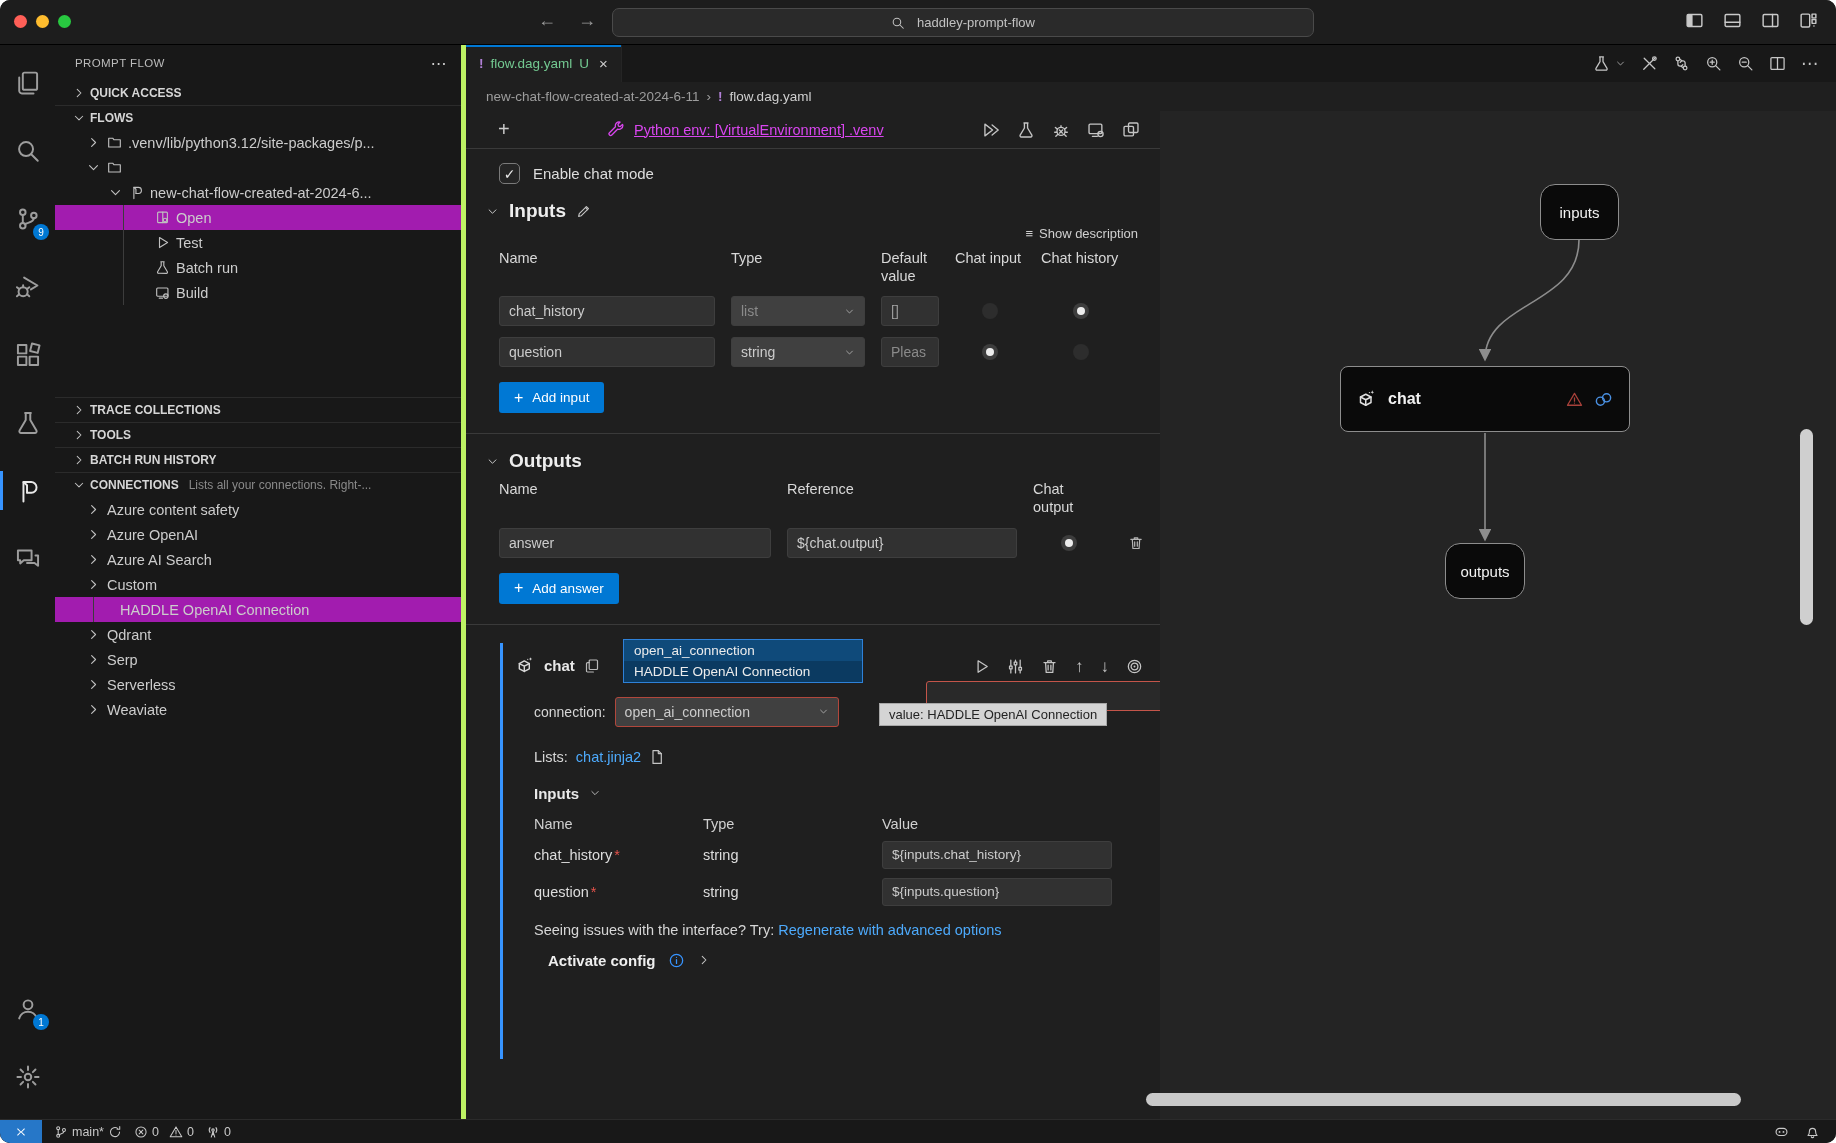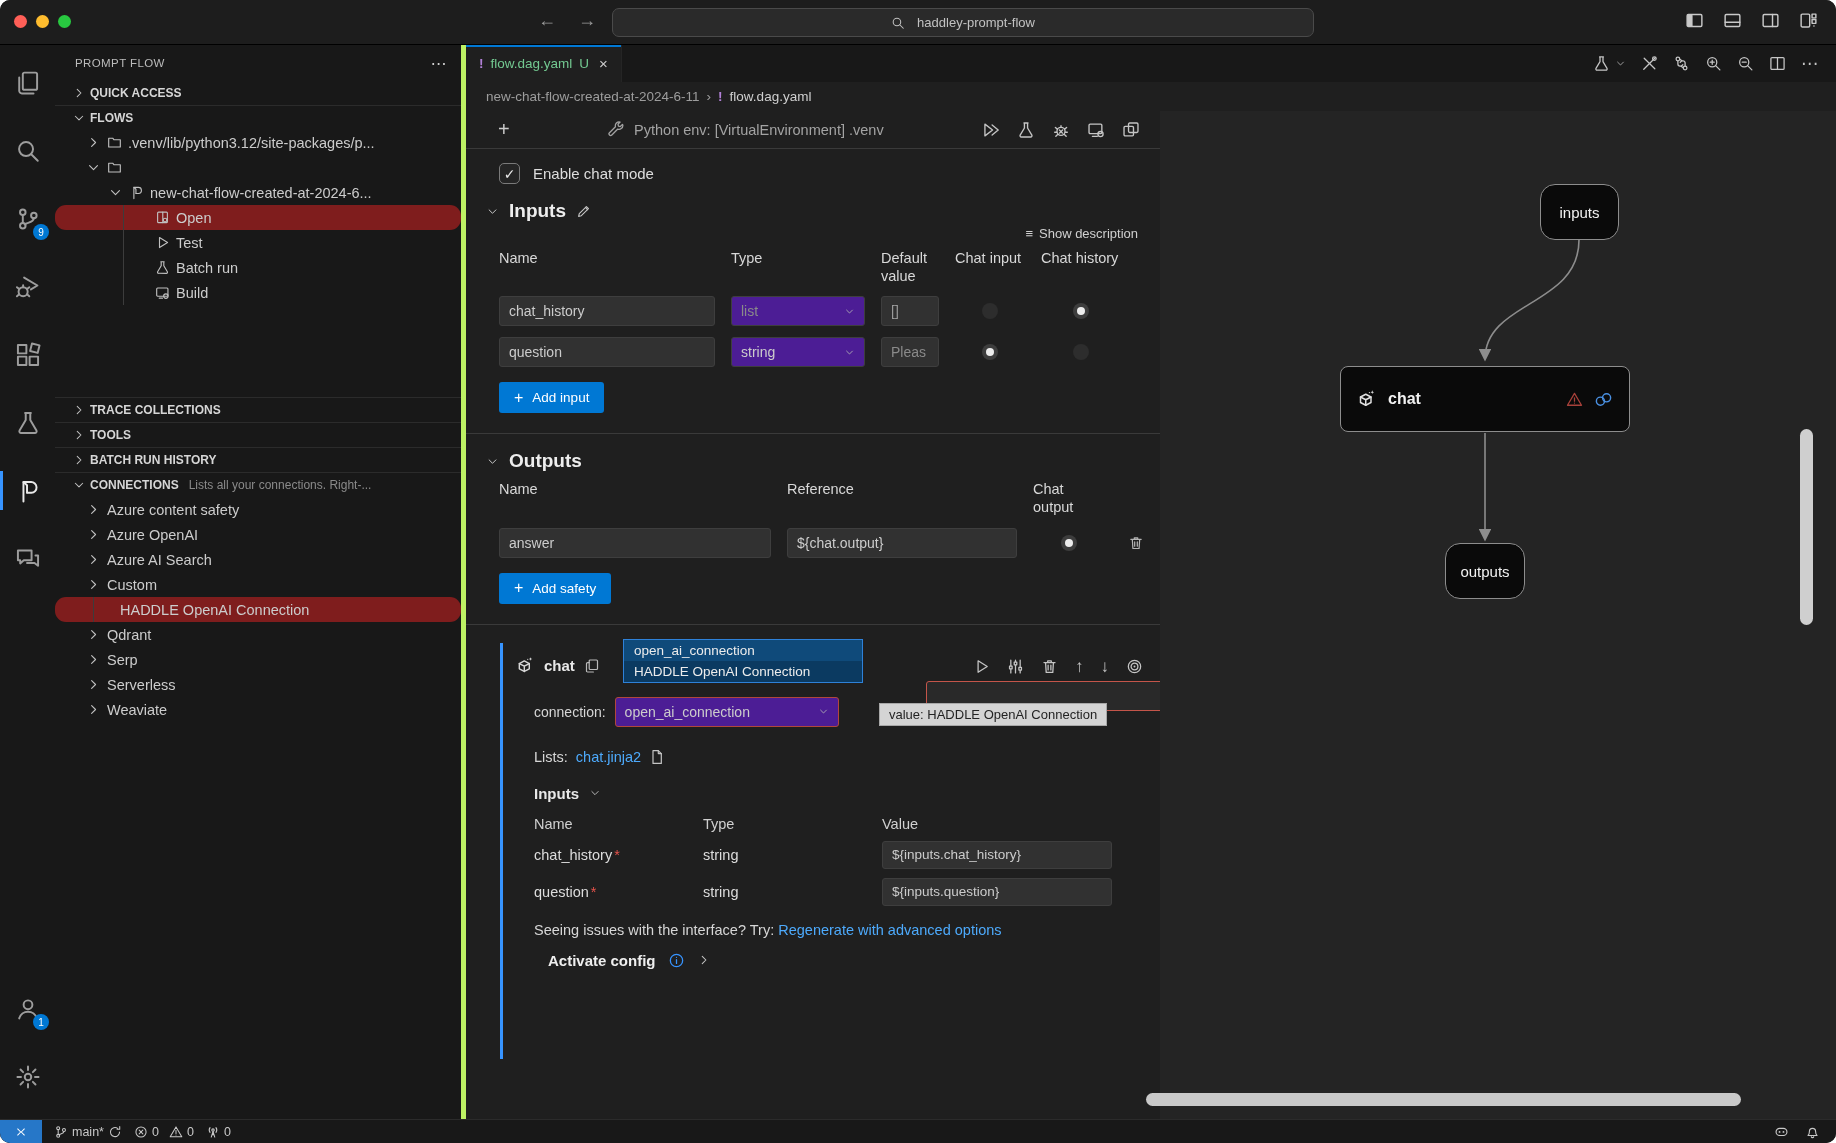--- a/index.html
+++ b/index.html
@@ -27,21 +27,21 @@
 
   
   .sidebar{position:absolute;top:45px;bottom:24px;left:55px;width:411px;background:#181818;border-right:5px solid #bef264;box-sizing:border-box;color:#cccccc;overflow:hidden;}
   .sb-head{height:36px;display:flex;align-items:center;padding:0 14px 0 20px;font-size:11.5px;letter-spacing:.4px;color:#bbbbbb;}
   .sb-head .more{margin-left:auto;font-size:16px;color:#cfcfcf;}
   .sec{display:flex;align-items:center;height:24px;font-size:12px;font-weight:bold;color:#d6d6d6;padding-left:17px;gap:4px;border-top:1px solid #2b2b2b;}
   .sec .ic{font-size:14px;color:#c0c0c0;}
   .sec .desc{font-weight:normal;color:#8a8a8a;font-size:12px;margin-left:6px;white-space:nowrap;overflow:hidden;}
   .row{display:flex;align-items:center;height:25px;font-size:14.5px;gap:6px;white-space:nowrap;overflow:hidden;}
   .row .ic{font-size:15px;color:#c0c0c0;}
-  .row.selected{background:#7f1d1d;border-radius:11px;}
+  .row.selected{background:#a21caf;}
   .guide{position:absolute;width:1px;background:#3c3c3c;}
   .flows-spacer{height:92px;}
 
   
   .editor{position:absolute;top:45px;bottom:24px;left:466px;right:0;background:#1f1f1f;}
   .tabbar{position:absolute;top:0;left:0;right:0;height:37px;background:#181818;display:flex;align-items:stretch;}
   .tab{display:flex;align-items:center;gap:7px;background:#1f1f1f;padding:0 13px;font-size:13.5px;position:relative;border-right:1px solid #252525;}
   .tab::before{content:"";position:absolute;top:0;left:0;right:0;height:1.5px;background:#0078d4;}
   .tab .warn{color:#b180d7;font-weight:bold;}
   .tab .lbl{color:#73c991;}
@@ -52,39 +52,39 @@
   .crumbs{position:absolute;top:37px;left:0;right:0;height:29px;display:flex;align-items:center;gap:7px;padding-left:20px;font-size:13.5px;color:#9d9d9d;background:#1f1f1f;}
   .crumbs .warn{color:#b180d7;font-weight:bold;}
   .crumbs .file{color:#cfcfcf;}
   .body{position:absolute;top:66px;bottom:0;left:0;right:0;display:flex;}
   .form{width:694px;flex:none;background:#1f1f1f;overflow:hidden;position:relative;}
   .graph{flex:1;background:#242424;position:relative;}
 
   
   .ftoolbar{height:37px;display:flex;align-items:center;border-bottom:1px solid #3a3a3a;padding:0 20px 0 32px;color:#cfcfcf;}
   .ftoolbar .plus{font-size:20px;color:#cccccc;}
-  .env{margin:0 auto;display:flex;align-items:center;gap:9px;font-size:14.5px;color:#a3a3a3;}
+  .env{margin:0 auto;display:flex;align-items:center;gap:9px;font-size:14.5px;color:#d946ef;text-decoration:underline;}
   .env .ic{font-size:17px;}
   .tb-icons{display:flex;align-items:center;gap:17px;font-size:18px;color:#c5c5c5;}
 
   
   .chkrow{display:flex;align-items:center;gap:13px;margin:14px 0 0 33px;font-size:15px;color:#dddddd;}
   .cb{width:21px;height:21px;border:1px solid #7a7a7a;border-radius:5px;background:#252525;color:#e8e8e8;display:flex;align-items:center;justify-content:center;font-size:14px;box-sizing:border-box;}
   .sectitle{display:flex;align-items:center;gap:10px;margin:16px 0 0 20px;font-size:19px;font-weight:bold;color:#eeeeee;}
   .sectitle .chev{font-size:13px;color:#cccccc;}
   .sectitle .pencil{font-size:15px;color:#c5c5c5;}
   .showdesc{display:flex;justify-content:flex-end;align-items:center;gap:6px;margin:4px 22px 0 0;font-size:13px;color:#d0d0d0;}
   .in-grid{display:grid;grid-template-columns:216px 134px 58px 70px 80px;column-gap:16px;align-items:center;padding-left:33px;}
   .out-grid{display:grid;grid-template-columns:272px 230px 72px 30px;column-gap:16px;align-items:center;padding-left:33px;}
   .thead{font-size:14.5px;color:#d8d8d8;line-height:1.25;align-items:start;margin-top:8px;}
   .gr{margin-top:11px;}
   .tin{height:30px;background:#313131;border:1px solid #3e3e3e;border-radius:3px;color:#cccccc;font-size:14px;padding:0 9px;font-family:inherit;width:100%;box-sizing:border-box;outline:none;}
   .tin::placeholder{color:#8a8a8a;}
   .tin.dim{color:#9a9a9a;}
-  .sel{height:30px;background:#4c1d95;border:1px solid #3e3e3e;border-radius:3px;color:#cccccc;font-size:14px;display:flex;align-items:center;padding:0 9px;box-sizing:border-box;}
+  .sel{height:30px;background:#404040;border:1px solid #3e3e3e;border-radius:3px;color:#cccccc;font-size:14px;display:flex;align-items:center;padding:0 9px;box-sizing:border-box;}
   .sel .chev{margin-left:auto;font-size:11px;color:#b5b5b5;}
   .sel.dim{color:#8a8a8a;}
   .radio{width:16px;height:16px;border-radius:50%;background:#3d3d3d;position:relative;justify-self:center;}
   .radio.off{background:#2d2d2d;}
   .radio.on::after{content:"";position:absolute;inset:4px;border-radius:50%;background:#ececec;}
   .btn{display:inline-flex;align-items:center;gap:9px;background:#0078d4;color:#ffffff;font-size:13.5px;height:31px;padding:0 15px;border-radius:3px;margin:15px 0 0 33px;border:none;font-family:inherit;}
   .btn .pl{font-size:16px;}
   .divider{border:0;border-top:1px solid #3a3a3a;margin:20px 0 0 0;}
   .trash-cell{font-size:16px;color:#b5b5b5;justify-self:center;}
 
@@ -677,21 +677,21 @@
           <span class="radio on"></span>
           <span class="trash-cell ic">
               <svg viewBox="0 0 16 16" fill="none" stroke="currentColor" stroke-width="1.2" stroke-linecap="round" stroke-linejoin="round">
                 <path d="M2.8 4.3h10.4M6.3 4.3V2.8h3.4v1.5M4.3 4.3l.6 9.2h6.2l.6-9.2"></path>
                 <path d="M6.7 6.8v4.4M9.3 6.8v4.4"></path>
               </svg>
             </span>
         </div>
         <button class="btn">
           <span class="pl tic">+</span>
-          <span>Add safety</span>
+          <span>Add answer</span>
         </button>
 
         <hr class="divider">
 
         
         <div class="nodeblock">
           <div class="nb-head">
             <span class="cube ic">
                 <svg viewBox="0 0 16 16" fill="none" stroke="currentColor" stroke-width="1.2" stroke-linecap="round" stroke-linejoin="round">
                   <path d="M7 4.2l4.2 2.2v4.4L7 13 2.8 10.8V6.4z"></path>

